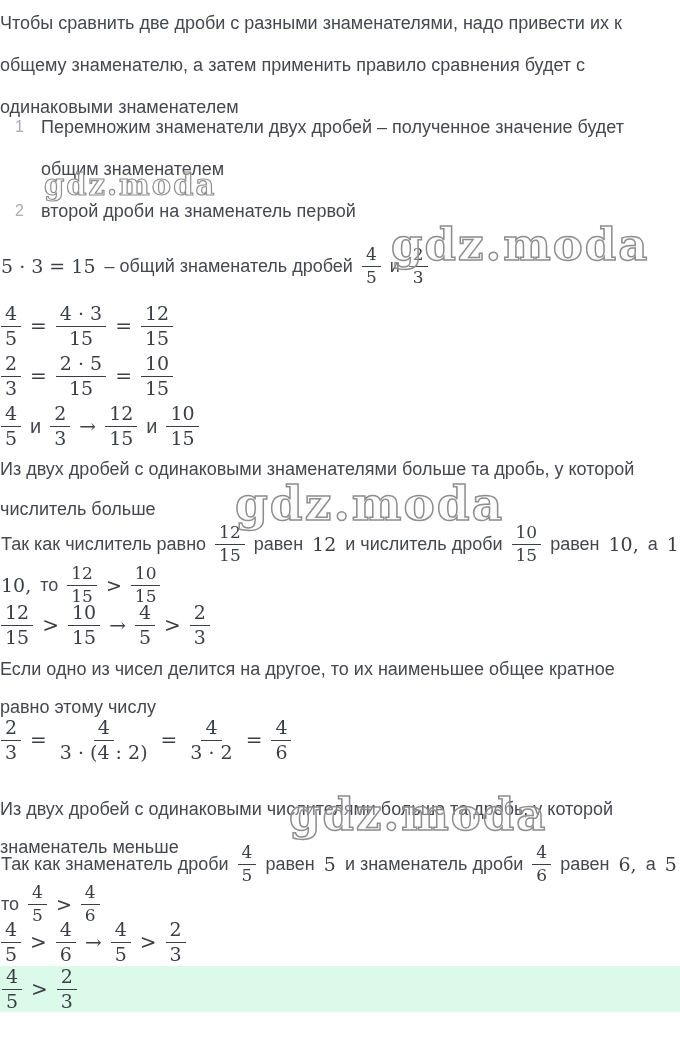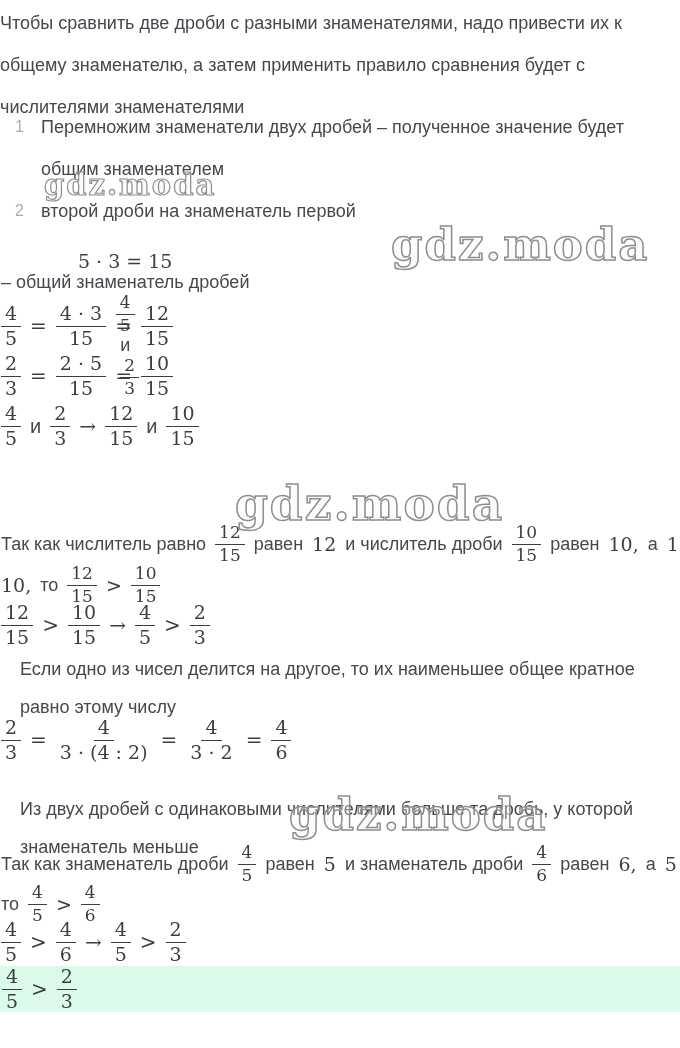--- a/index.html
+++ b/index.html
@@ -5,21 +5,21 @@
   * { margin:0; padding:0; box-sizing:border-box; }
   html,body { background:#ffffff; }
   #page {
     position:relative; width:680px; height:1048px;
     background:#ffffff; overflow:hidden;
     font-family:"Liberation Sans", sans-serif;
     color:#45484e;
   }
   .block { position:absolute; left:0; width:560px; }
   .tline { font-size:18px; line-height:42px; white-space:nowrap; color:#45484e; }
-  .lh38 .tline { line-height:38px;margin-left:20px; }
+  .lh38 .tline { line-height:38px; }
   .lh40 .tline { line-height:40px; }
 
   
   .step { position:absolute; left:0; width:680px; display:flex; }
   .step-num {
     width:20px; margin-left:15px; margin-right:6px; flex:0 0 auto;
     font-size:16px; line-height:42px; color:#a9adb3; text-align:left;
   }
   .step-body { flex:1 1 auto; }
 
@@ -55,21 +55,21 @@
   .answer-band {
     position:absolute; left:0; top:966px; width:680px; height:46px;
     background:#dcfaea; display:flex; align-items:center;
   }
   .answer-band .mrow { position:static; margin-left:2px; }
 
   
   .b-intro { top:2px; }
   .b-step1 { top:106px; }
   .b-step2 { top:190px; }
-  .b-lineA { top:250px; height:52px;flex-direction:column; }
+  .b-lineA { top:240px; height:52px; }
   .b-eqB   { top:302px; height:48px; }
   .b-eqC   { top:352px; height:48px; }
   .b-eqD   { top:402px; height:48px; }
   .b-p1    { top:449px; }
   .b-e1    { top:520px; height:48px; }
   .b-e2    { top:564px; height:42px; }
   .b-f     { top:602px; height:46px; }
   .b-p2    { top:650px; }
   .b-g     { top:713px; height:54px; }
   .b-p3    { top:790px; }
@@ -78,21 +78,21 @@
   .b-i     { top:919px; height:46px; }
 </style>
 </head>
 <body>
 
 <div id="page">
 
   <div class="block b-intro">
       <div class="tline">Чтобы сравнить две дроби с разными знаменателями, надо привести их к</div>
       <div class="tline">общему знаменателю, а затем применить правило сравнения будет с</div>
-      <div class="tline">числителями знаменателями</div>
+      <div class="tline">одинаковыми знаменателем</div>
     </div>
 
   <div class="step b-step1">
     <span class="step-num">1</span>
     <div class="step-body">
         <div class="tline">Перемножим знаменатели двух дробей – полученное значение будет</div>
         <div class="tline">общим знаменателем</div>
       </div>
   </div>
 
@@ -164,20 +164,24 @@
         <span class="fnum">12</span>
         <span class="fden">15</span>
       </span>
       <span class="tt">и</span>
       <span class="frac">
         <span class="fnum">10</span>
         <span class="fden">15</span>
       </span>
     </div>
 
+  <div class="block lh40 b-p1">
+      <div class="tline">Из двух дробей с одинаковыми знаменателями больше та дробь, у которой</div>
+      <div class="tline">числитель больше</div>
+    </div>
 
   <div class="mrow inl b-e1">
       <span class="tt">Так как числитель равно</span>
       <span class="frac">
         <span class="fnum">12</span>
         <span class="fden">15</span>
       </span>
       <span class="tt">равен</span>
       <span class="mt">12</span>
       <span class="tt">и числитель дроби</span>

